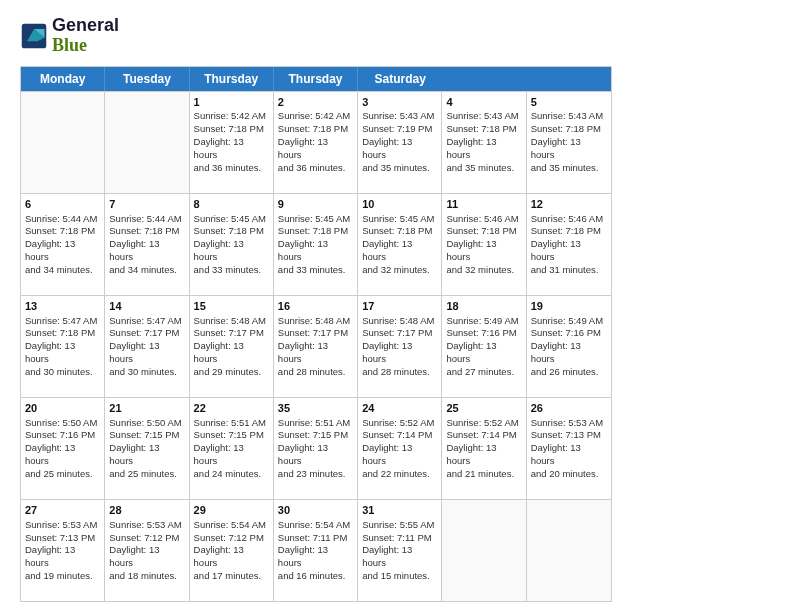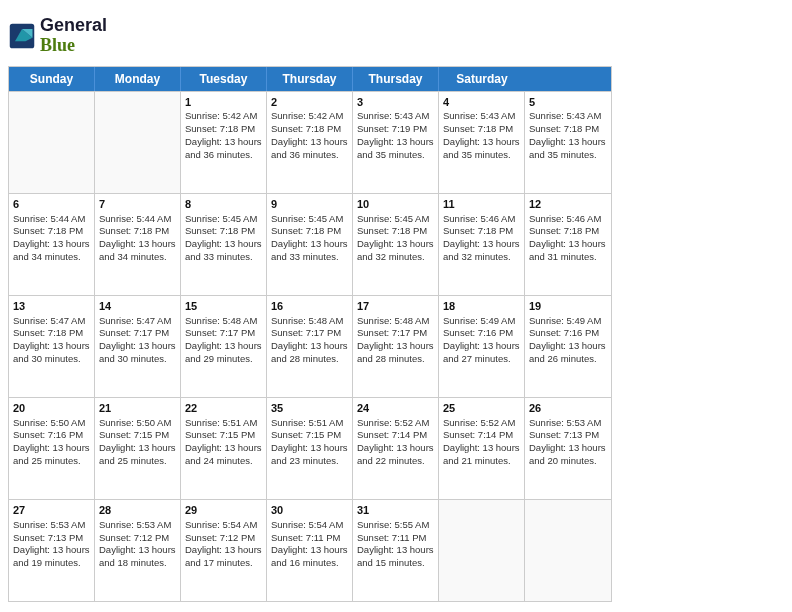--- a/index.html
+++ b/index.html
@@ -6,21 +6,21 @@
     body {
       font-family: Arial, sans-serif;
       background: #fff;
       width: 792px;
       height: 612px;
       overflow: hidden;
     }
     .page {
       width: 632px;
       height: 612px;
-      padding: 16px 20px 10px 8px;
+      padding: 16px 20px 10px 20px;
       display: flex;
       flex-direction: column;
     }
     .header {
       display: flex;
       justify-content: space-between;
       align-items: flex-start;
       margin-bottom: 10px;
     }
     .logo {
@@ -122,21 +122,20 @@
       </div>
     </div>
     <div class="title-block">
       <div class="month-year"></div>
       <div class="location"></div>
     </div>
   </div>
 
   <div class="calendar">
     <div class="cal-header" id="cal-header">
-        <div class="cal-header-cell">Sunday</div>
         <div class="cal-header-cell">Monday</div>
         <div class="cal-header-cell">Tuesday</div>
         <div class="cal-header-cell">Thursday</div>
         <div class="cal-header-cell">Thursday</div>
         <div class="cal-header-cell">Saturday</div>
       </div>
     <div class="cal-body" id="cal-body">
         <div class="cal-week">
           <div class="cal-cell empty"></div>
           <div class="cal-cell empty"></div>

